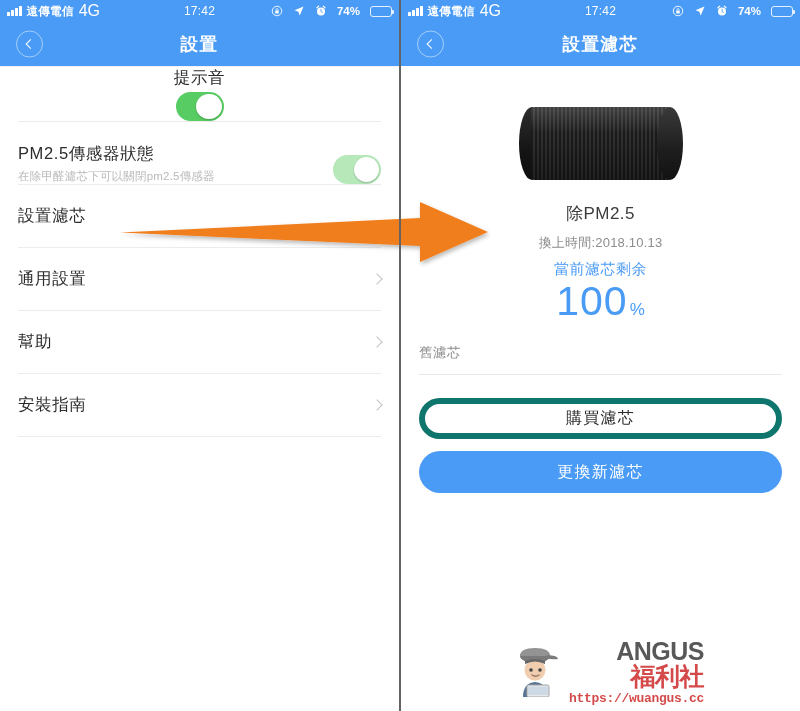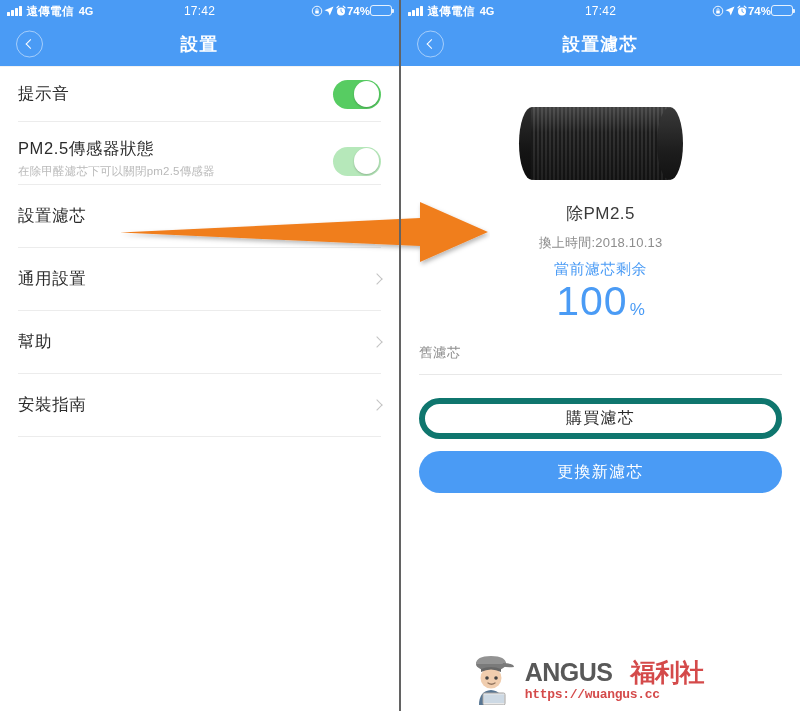--- a/index.html
+++ b/index.html
@@ -51,33 +51,33 @@
     position: absolute;
     left: 0; right: 0;
     text-align: center;
     font-size: 12px;
     font-weight: normal;
     letter-spacing: .2px;
   }
   .sb-right {
     margin-left: auto;
     display: flex;
-    align-items: flex-start;
-    gap: 0;
+    align-items: flex-end;
+    gap: 10px;
     position: relative;
     z-index: 2;
   }
   .signal-bars { display: flex; align-items: flex-end; gap: 1.5px; height: 10px; }
   .signal-bars i { display: block; width: 2.5px; background: #ffffff; border-radius: .5px; }
   .signal-bars i:nth-child(1) { height: 4px; }
   .signal-bars i:nth-child(2) { height: 6px; }
   .signal-bars i:nth-child(3) { height: 8px; }
   .signal-bars i:nth-child(4) { height: 10px; }
   .carrier { font-size: 11.5px; font-weight: bold; letter-spacing: .3px; }
-  .net-type { font-size: 11px; font-weight: bold; }
+  .net-type { font-size: 16px; font-weight: normal; }
   .battery-pct { font-size: 11.5px; font-weight: bold; }
   .battery-shell {
     width: 22px; height: 11px;
     border: 1.2px solid rgba(255,255,255,.85);
     border-radius: 3px;
     position: relative;
     padding: 1.2px;
   }
   .battery-shell::after {
     content: ""; position: absolute;
@@ -124,21 +124,21 @@
 
   
   .list { background: #ffffff; }
   .row {
     position: relative;
     display: flex;
     align-items: center;
     padding: 0 18px;
     min-height: 48px;
   }
-  .row-tall { min-height: 58px; align-items: center; padding-top: 11px; }
+  .row-tall { min-height: 58px; align-items: flex-end; padding-top: 11px; }
   .row-label {
     font-size: 16.5px;
     color: #2b2b2b;
     letter-spacing: .6px;
   }
   .row-sub {
     font-size: 11.5px;
     color: #b9b9b9;
     margin-top: 4px;
     letter-spacing: .2px;
@@ -302,21 +302,22 @@
     z-index: 35;
     opacity: .92;
   }
   .wm-text { display: flex; flex-direction: column; line-height: 1; }
   .wm-title {
     font-size: 25px;
     font-weight: bold;
     letter-spacing: -.5px;
     color: #4a4a4a;
     display: flex;
-    align-items: flex-start;
+    align-items: flex-end;
+    flex-direction: column;
   }
   .wm-title .cn { color: #d13b3b; margin-left: 18px; }
   .wm-url {
     font-family: "Liberation Mono", "DejaVu Sans Mono", monospace;
     font-size: 13px;
     font-weight: bold;
     color: #d13b3b;
     margin-top: 3px;
     letter-spacing: -.3px;
   }
@@ -363,21 +364,21 @@
       <div class="back-btn">
         <span class="chev-left"></span>
       </div>
       <div class="nav-title">設置</div>
     </div>
 
     <div class="list">
 
       <div class="divider" style="margin:0;background:#f2f2f2;"></div>
 
-      <div class="row" style="min-height:54px;">
+      <div class="row" style="min-height:54px;flex-direction:column;">
         <div class="row-text-wrap">
           <span class="row-label">提示音</span>
         </div>
         <div class="row-spacer"></div>
         <div class="toggle on">
             <span class="knob"></span>
           </div>
       </div>
       <div class="divider"></div>
 

